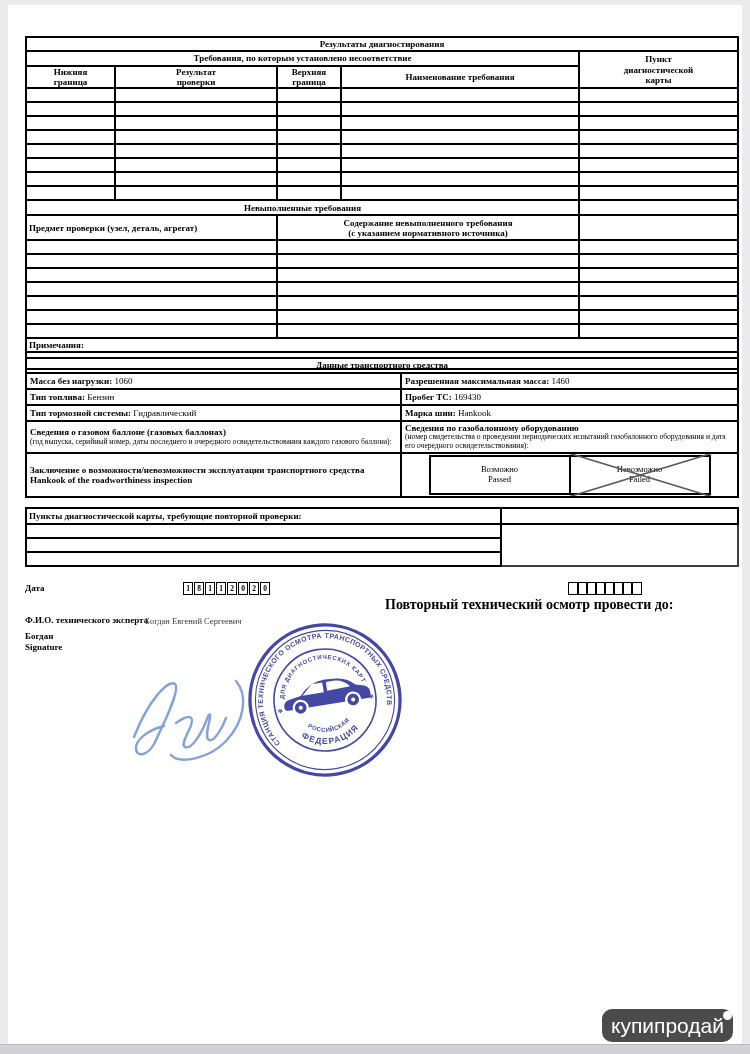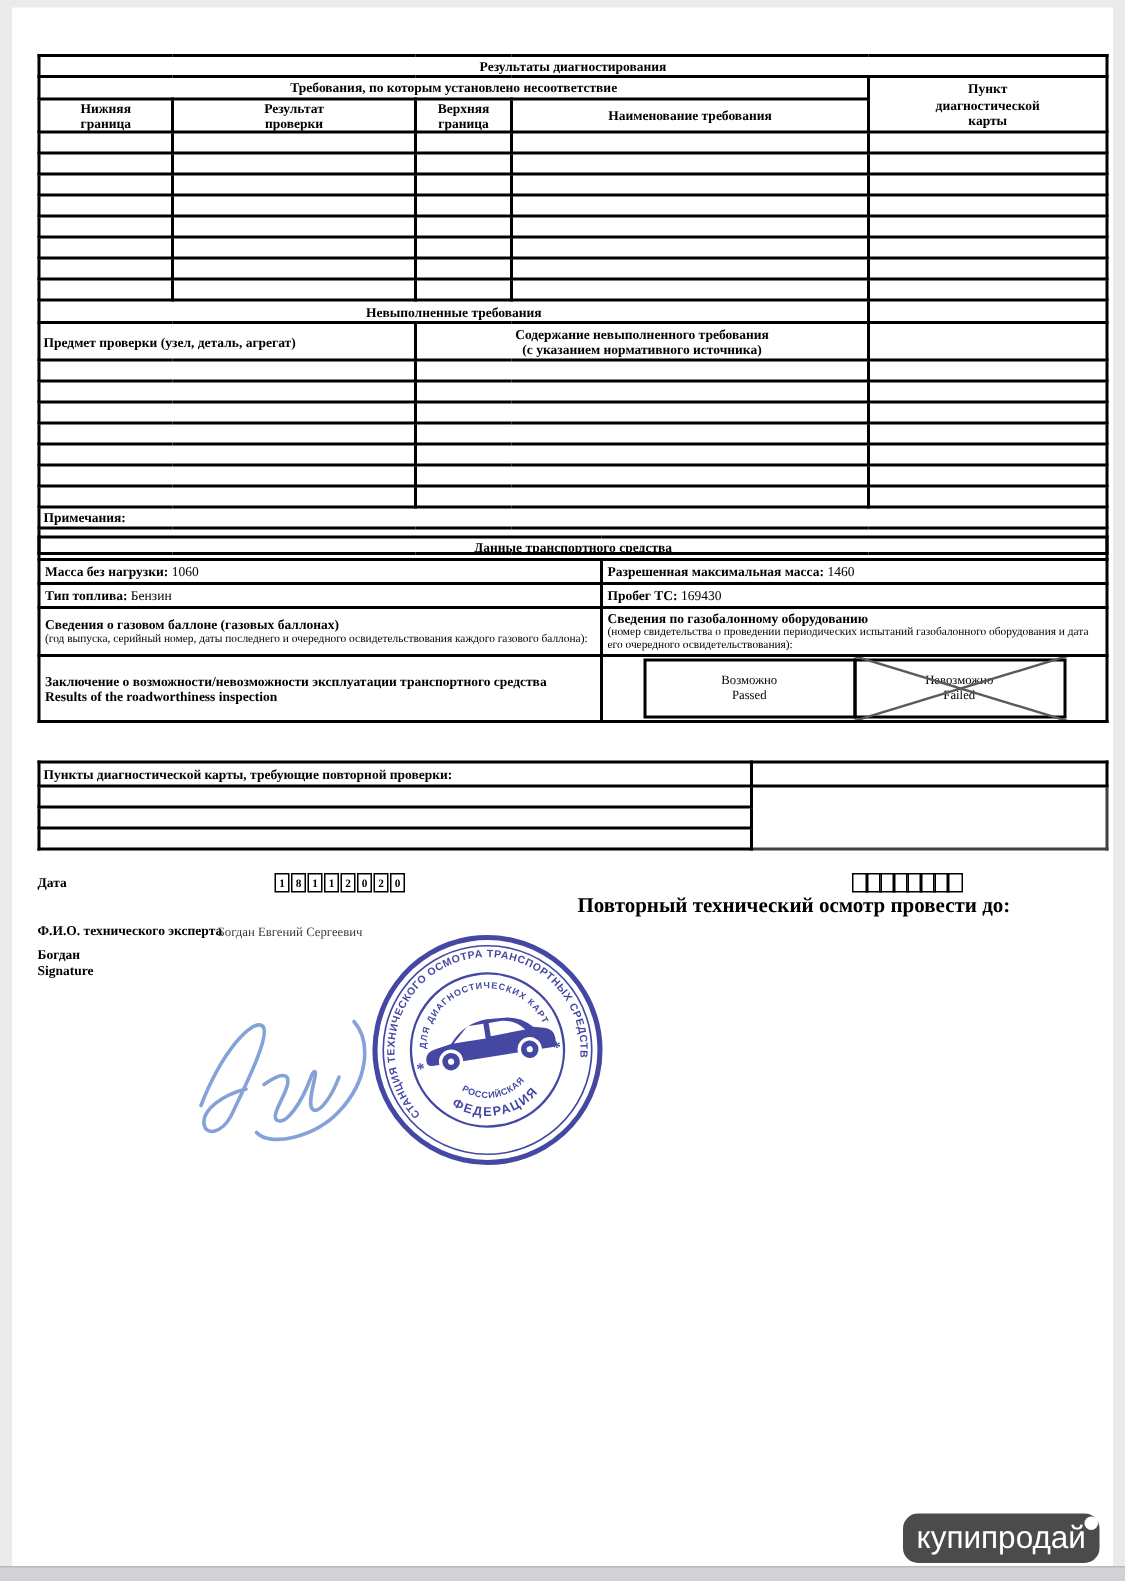--- a/index.html
+++ b/index.html
@@ -216,33 +216,37 @@
       </tr>
       <tr>
         <td><span class="b">Масса без нагрузки:</span> <span>1060</span></td>
         <td><span class="b">Разрешенная максимальная масса:</span> <span>1460</span></td>
       </tr>
       <tr>
         <td><span class="b">Тип топлива:</span> <span>Бензин</span></td>
         <td><span class="b">Пробег ТС:</span> <span>169430</span></td>
       </tr>
       <tr>
+        <td><span class="b">Тип тормозной системы:</span> <span>Гидравлический</span></td>
+        <td><span class="b">Марка шин:</span> <span>Hankook</span></td>
+      </tr>
+      <tr>
         <td class="gas-cell">
           <span class="b">Сведения о газовом баллоне (газовых баллонах)</span>
           <div class="gas-note">(год выпуска, серийный номер, даты последнего и очередного освидетельствования каждого газового баллона):</div>
         </td>
         <td class="gas-cell">
           <span class="b">Сведения по газобалонному оборудованию</span>
           <div class="gas-note">(номер свидетельства о проведении периодических испытаний газобалонного оборудования и дата его очередного освидетельствования):</div>
         </td>
       </tr>
       <tr>
         <td class="concl-cell">
           <div>Заключение о возможности/невозможности эксплуатации транспортного средства</div>
-          <div>Results of the roadworthiness inspection</div>
+          <div>Hankook of the roadworthiness inspection</div>
         </td>
         <td class="pf-cell">
           <div class="pf-wrap">
             <div class="pf-box">
               <span>Возможно</span>
               <span>Passed</span>
             </div>
             <div class="pf-box failed">
               <span>Невозможно</span>
               <span>Failed</span>

